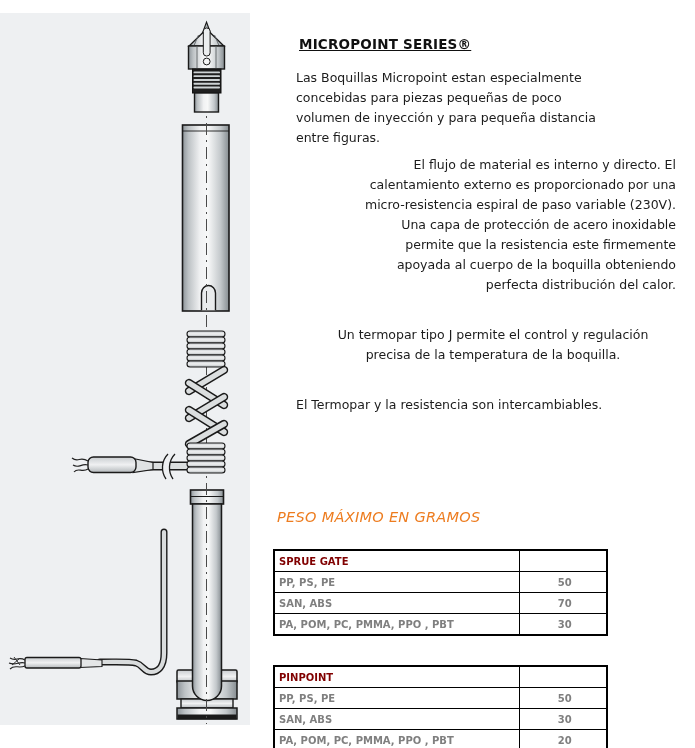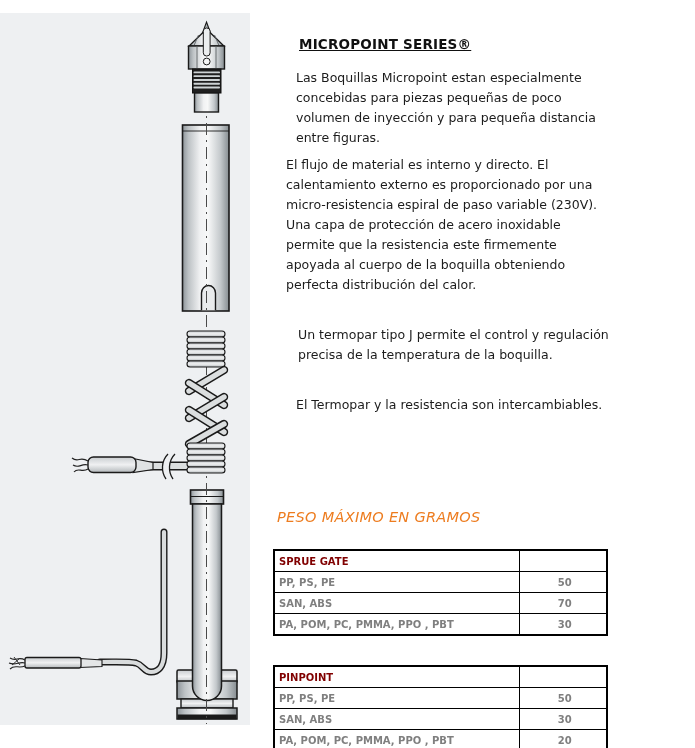--- a/index.html
+++ b/index.html
@@ -16,22 +16,22 @@
     position:absolute;left:299px;top:14px;
     font-size:13.5px;font-weight:bold;color:#111;
     text-decoration:underline;letter-spacing:.2px;white-space:nowrap;
   }
   .para{
     position:absolute;width:390px;
     font-size:12.5px;line-height:20px;color:#1c1c1c;
     white-space:pre-line;
   }
   .p1{left:296px;top:42px;}
-  .p2{left:286px;top:129px;}
-  .p3{left:298px;top:299px;}
+  .p2{left:286px;top:129px;text-align:right;}
+  .p3{left:298px;top:299px;text-align:center;}
   .p4{left:296px;top:369px;}
   .weights-heading{
     position:absolute;left:277px;top:488px;
     font-size:14.5px;font-style:italic;color:#ED7C1F;
     letter-spacing:.3px;white-space:nowrap;margin-top:8px;
   }
   table.wtable{
     position:absolute;left:273px;border-collapse:collapse;
     width:333px;table-layout:fixed;background:#fff;
   }

